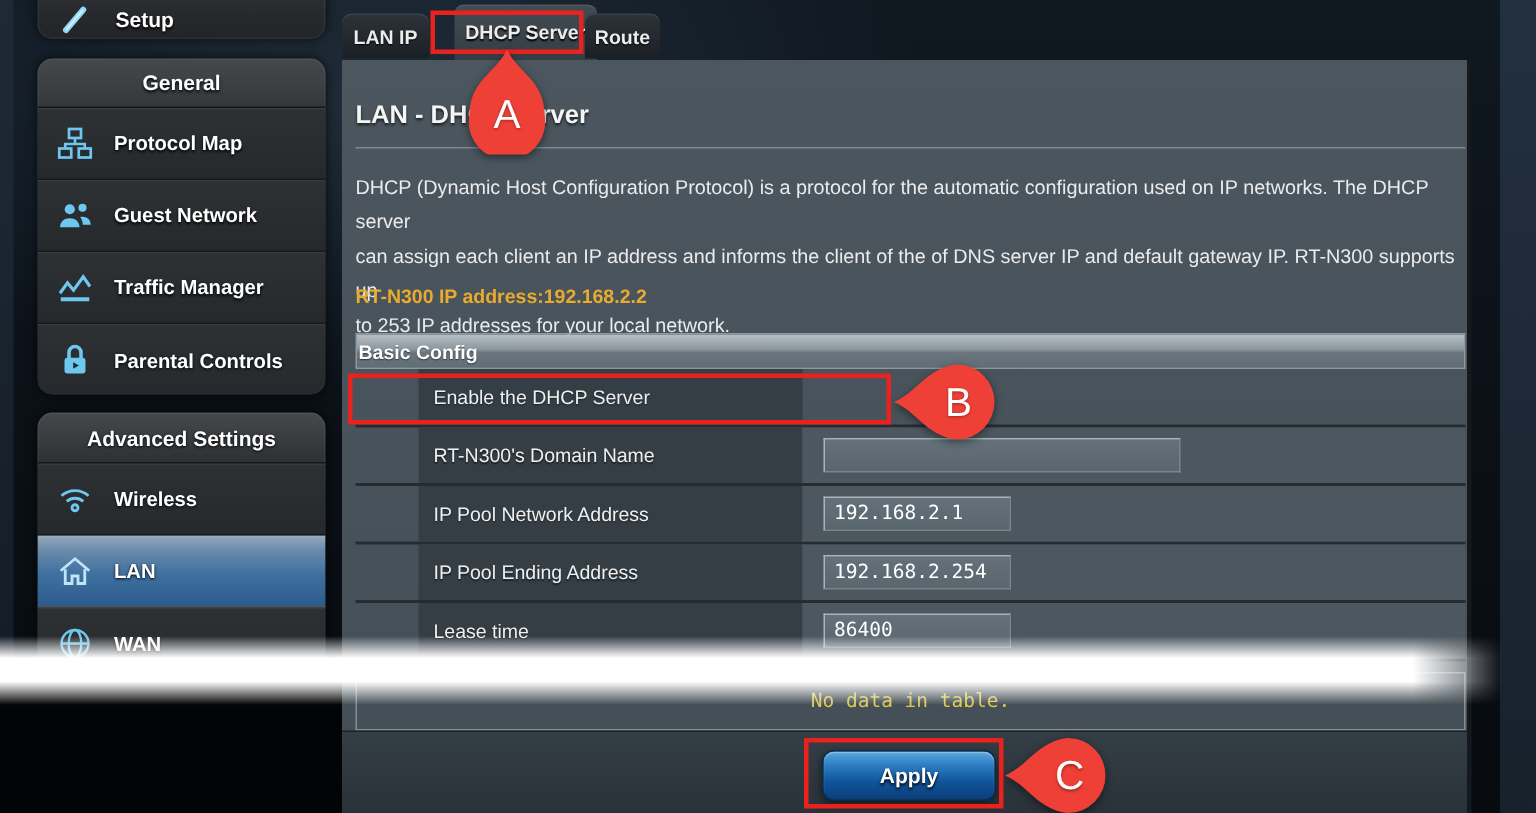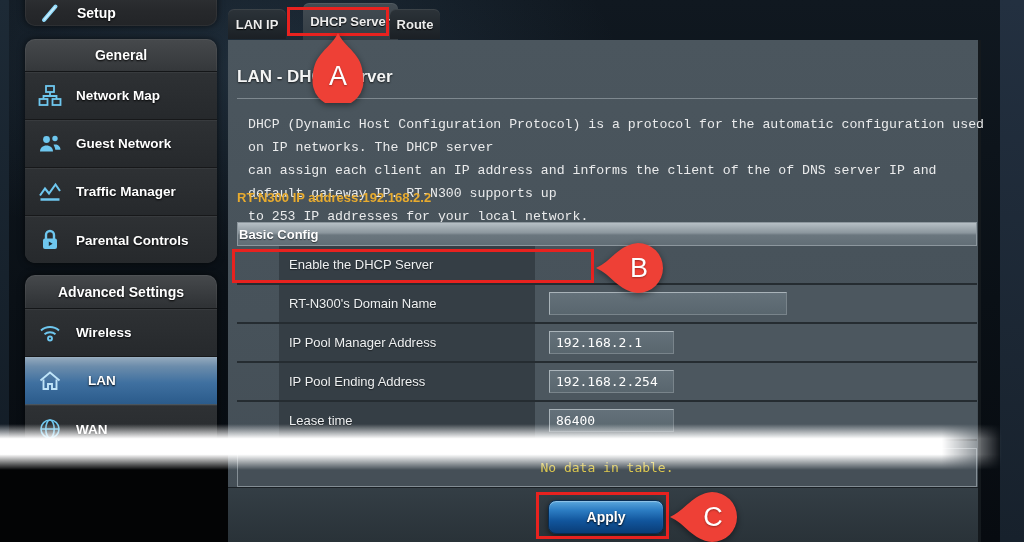--- a/index.html
+++ b/index.html
@@ -26,21 +26,20 @@
     border-bottom:1px solid #141618; box-shadow:0 1px 0 rgba(255,255,255,.07);
   }
   .nav-item {
     height:48px; display:flex; align-items:center; padding-left:13px;
     border-bottom:1px solid rgba(0,0,0,.5); box-shadow:inset 0 1px 0 rgba(255,255,255,.05);
     color:#fff; font-weight:bold; font-size:13.5px; text-shadow:0 1px 2px #000; cursor:pointer;
     background:linear-gradient(180deg,#2e3134,#26292c);
   }
   .nav-item.active {
     background:linear-gradient(180deg,#96abbe 0%, #6b8cab 20%, #3f70a0 55%, #2b5b8b 100%);
-    gap:12px;
   }
   .nav-icon { width:27px; height:24px; display:flex; align-items:center; margin-right:11px; flex:0 0 27px; }
   .setup-panel { top:-16px; height:42px; display:flex; align-items:flex-end; }
   .setup-inner { height:26px; display:flex; align-items:center; padding-left:14px; width:100%;
     color:#fff; font-weight:bold; font-size:14px; text-shadow:0 1px 2px #000; cursor:pointer; }
   .black-lower-left { left:0; top:450px; width:228px; height:92px; background:#030405; }
 
   
   .tab {
     position:absolute; height:30px; top:9px; border-radius:6px 6px 0 0;
@@ -52,21 +51,21 @@
   .tab.active { top:3px; height:37px; background:linear-gradient(180deg,#434c53,#343d44);margin-left:12px; }
 
   
   .content-panel {
     left:228px; top:40px; width:753px; height:502px;
     background:linear-gradient(180deg,#4b565e 0%, #47525a 55%, #434d55 100%);
     border-right:3px solid #14191d;
   }
   .page-title { left:237px; top:67px; font-size:17px; font-weight:bold; color:#f4f5f5; text-shadow:0 1px 2px rgba(0,0,0,.7); }
   .title-sep { left:237px; top:98px; width:740px; height:1px; background:rgba(190,200,205,.45); }
-  .desc { left:248px; top:113px; width:744px; color:#eaebec; font-size:13.2px; line-height:23px;font-family:Liberation Mono, monospace; }
+  .desc { left:237px; top:113px; width:744px; color:#eaebec; font-size:13.2px; line-height:23px; }
   .ip-note { left:237px; top:190px; font-size:13px; font-weight:bold; }
 
   .cfg-table { left:237px; top:222px; width:740px; }
   .cfg-header {
     height:24px; display:flex; align-items:center; padding-left:1px;
     background:linear-gradient(180deg,#b6bfc5 0%, #8b969d 45%, #6a767e 55%, #626e76 100%);
     border:1px solid #8d979e; color:#fff; font-weight:bold; font-size:13px; text-shadow:0 1px 1px rgba(0,0,0,.55);
   }
   .cfg-row { display:flex; height:39px; border-bottom:2px solid #252c31;padding-left:42px; }
   .cfg-label { width:256px; background:#353e45; color:#eef0f1; font-size:13px; display:flex; align-items:center; padding-left:10px; text-shadow:0 1px 1px rgba(0,0,0,.5); }
@@ -131,21 +130,21 @@
     <div class="panel-header">General</div>
     <div class="nav-item">
       <span class="nav-icon">
         <svg class="icon" width="24" height="24" viewBox="0 0 24 24" fill="none" stroke="#6ec7ef" stroke-width="1.8">
           <rect x="8" y="2" width="8" height="6"></rect>
             <rect x="1.5" y="15" width="8" height="6"></rect>
             <rect x="14.5" y="15" width="8" height="6"></rect>
           <path d="M12 8v4 M5.5 15v-3h13v3"></path>
         </svg>
       </span>
-      <span>Network Map</span>
+      <span>Protocol Map</span>
     </div>
     <div class="nav-item">
       <span class="nav-icon">
         <svg class="icon" width="24" height="24" viewBox="0 0 24 24" fill="#6ec7ef">
           <circle cx="8.5" cy="7.5" r="3.4"></circle>
           <path d="M2 19.5c0-3.8 2.9-6 6.5-6s6.5 2.2 6.5 6z"></path>
           <circle cx="17" cy="6.5" r="2.7"></circle>
           <path d="M15.5 12.7c.6-.1 1-.2 1.5-.2 3.1 0 5.5 2 5.5 5.3h-5.2c-.3-2.2-1-3.9-1.8-5.1z"></path>
         </svg>
       </span>
@@ -235,21 +234,21 @@
     </div>
 
     <div class="cfg-row">
       <div class="cfg-label">RT-N300's Domain Name</div>
       <div class="cfg-value">
         <input class="txt" style="width: 238px;" value="">
       </div>
     </div>
 
     <div class="cfg-row">
-      <div class="cfg-label">IP Pool Manager Address</div>
+      <div class="cfg-label">IP Pool Network Address</div>
       <div class="cfg-value">
         <input class="txt" style="width: 125px;" value="192.168.2.1">
       </div>
     </div>
 
     <div class="cfg-row">
       <div class="cfg-label">IP Pool Ending Address</div>
       <div class="cfg-value">
         <input class="txt" style="width: 125px;" value="192.168.2.254">
       </div>

